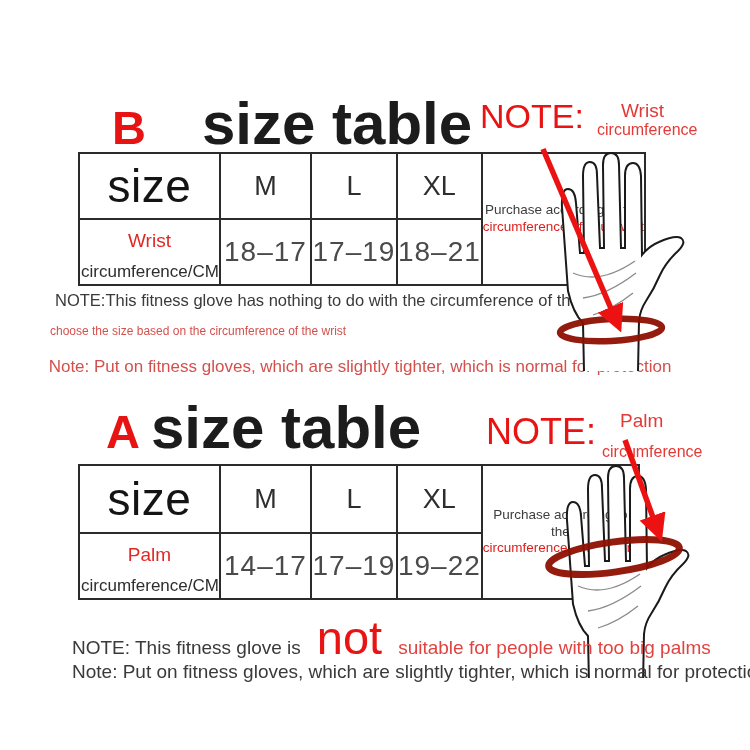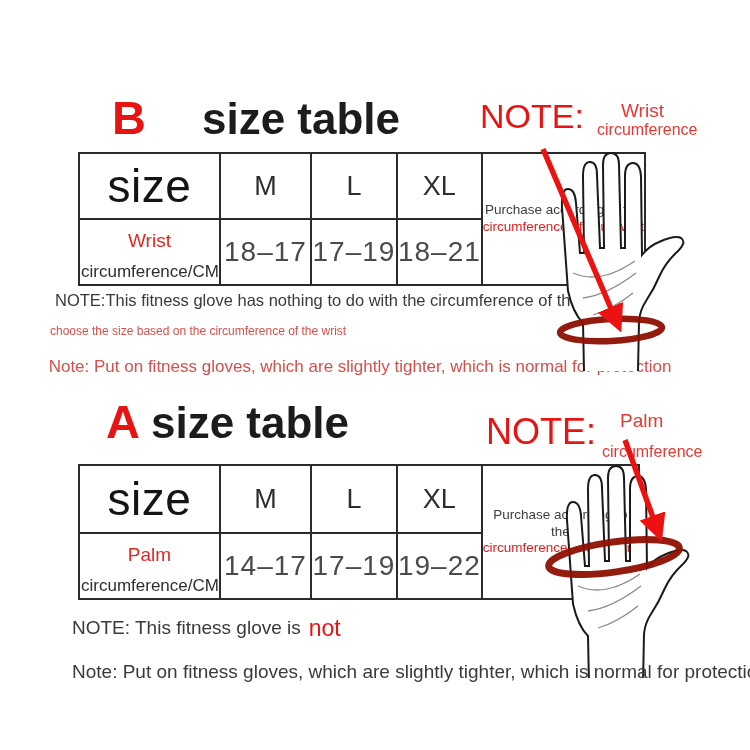--- a/index.html
+++ b/index.html
@@ -5,21 +5,21 @@
   html,body{margin:0;padding:0}
   body{
     width:750px;height:750px;position:relative;overflow:hidden;
     background:#ffffff;font-family:"Liberation Sans",sans-serif;
   }
   .abs{position:absolute}
 
   
   .sec-title{display:flex;align-items:baseline;font-weight:bold;color:#1c1c1c;white-space:nowrap}
   .sec-title .letter{color:#e81414;font-size:47px;line-height:1}
-  .sec-title .rest{font-size:44px;line-height:1}
+  .sec-title .rest{font-size:60px;line-height:1}
   #title-b{top:94px;left:112px}
   #title-b .letter{margin-right:56px}
   #title-a{top:398px;left:106px}
   #title-a .letter{margin-right:11px}
 
   
   .note-label{color:#e81414;font-weight:400;line-height:1;white-space:nowrap}
   #note-b-label{left:480px;top:99px;font-size:34px}
   #note-a-label{left:486px;top:414px;font-size:36px}
   .note-sub{color:#e23a36;line-height:1;white-space:nowrap}
@@ -50,21 +50,21 @@
 
   
   .note-line{white-space:nowrap}
   #b-note-1{left:55px;top:291px;width:505px;text-align:center;font-size:16.5px;color:#3a3a3a}
   #b-note-2{left:50px;top:324px;width:505px;font-size:12px;color:#d4504c}
   #b-note-3{left:10px;top:357px;width:700px;text-align:center;font-size:17px;color:#d4504c}
 
   
   #a-note-1{left:72px;top:617px;display:flex;align-items:flex-end;white-space:nowrap}
   .a1-prefix{font-size:19px;color:#3a3a3a}
-  .a1-not{font-size:23px;color:#e81414;margin:0 8px;line-height:.9;font-weight:500}
+  .a1-not{font-size:47px;color:#e81414;margin:0 16px;line-height:.9;font-weight:500}
   .a1-suffix{font-size:19px;color:#e04340}
   #a-note-2{left:72px;top:661px;font-size:19px;color:#3a3a3a}
 
   
   #hand-b{left:535px;top:143px;width:170px;height:230px}
   #hand-a{left:535px;top:438px;width:175px;height:240px}
   svg{display:block}
 </style>
 </head>
 <body>
@@ -161,14 +161,15 @@
     <path d="M 49 228 L 48 180 Q 38 170 33 148 L 27 64 Q 26 46 33 46 Q 40 46 41 60 L 45 110 L 49 110 L 48 33 Q 48 19 55 19 Q 62 19 62 32 L 65 105 L 69 105 L 68 22 Q 68 10 76 10 Q 84 10 84 22 L 86 105 L 90 105 L 90 33 Q 90 20 98 20 Q 105 20 106 33 L 107 112 Q 114 103 124 99 Q 140 92 146 95 Q 152 99 143 108 Q 131 119 125 132 Q 119 146 111 158 Q 105 167 104 178 L 103 228" fill="#ffffff" stroke="#1a1a1a" stroke-width="2"></path>
     <path d="M 38 130 Q 65 142 100 118 M 48 155 Q 72 152 101 130 M 58 172 Q 78 166 98 150" fill="none" stroke="#8a8a8a" stroke-width="1.3"></path>
   </g>
   <ellipse cx="79" cy="119" rx="66" ry="15" transform="rotate(-8 79 119)" fill="none" stroke="#8e1002" stroke-width="7" opacity="0.95"></ellipse>
   <line x1="90" y1="2" x2="124" y2="96" stroke="#ec1212" stroke-width="5.5" marker-end="url(#ah2)"></line>
 </svg>
 
 <div class="abs" id="a-note-1">
   <span class="a1-prefix">NOTE: This fitness glove is</span>
   <span class="a1-not">not</span>
+  <span class="a1-suffix">suitable for people with too big palms</span>
 </div>
 <div class="abs note-line" id="a-note-2">Note: Put on fitness gloves, which are slightly tighter, which is normal for protection</div>
 
 </body></html>

